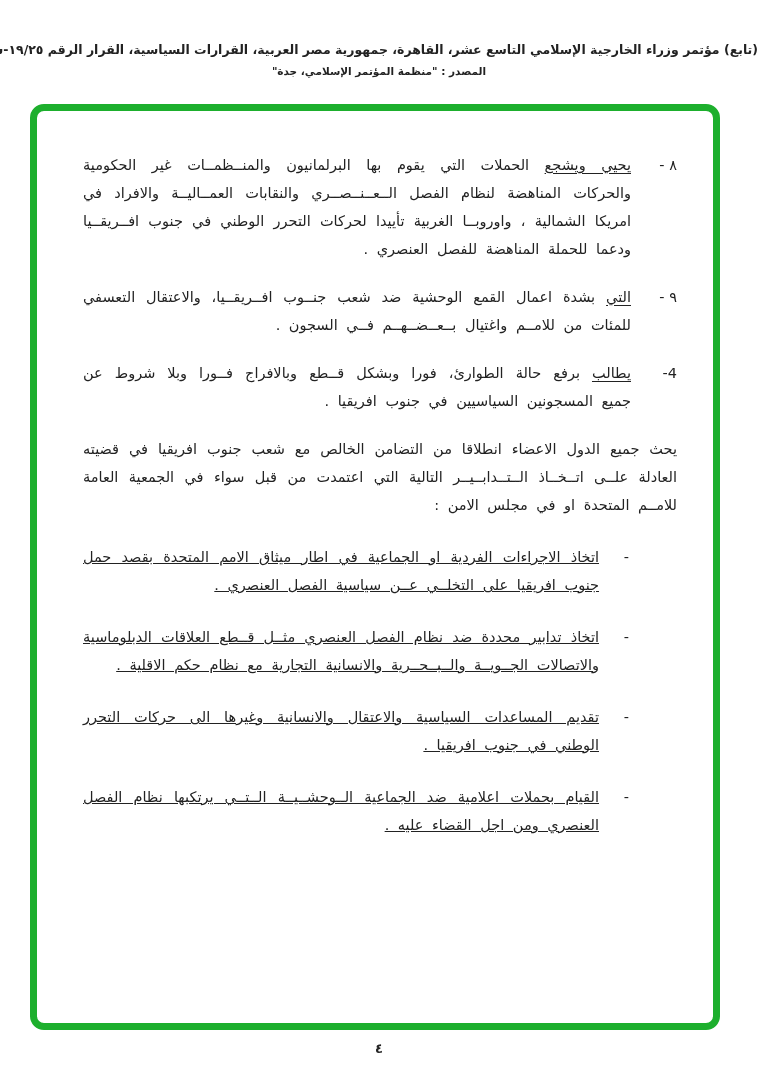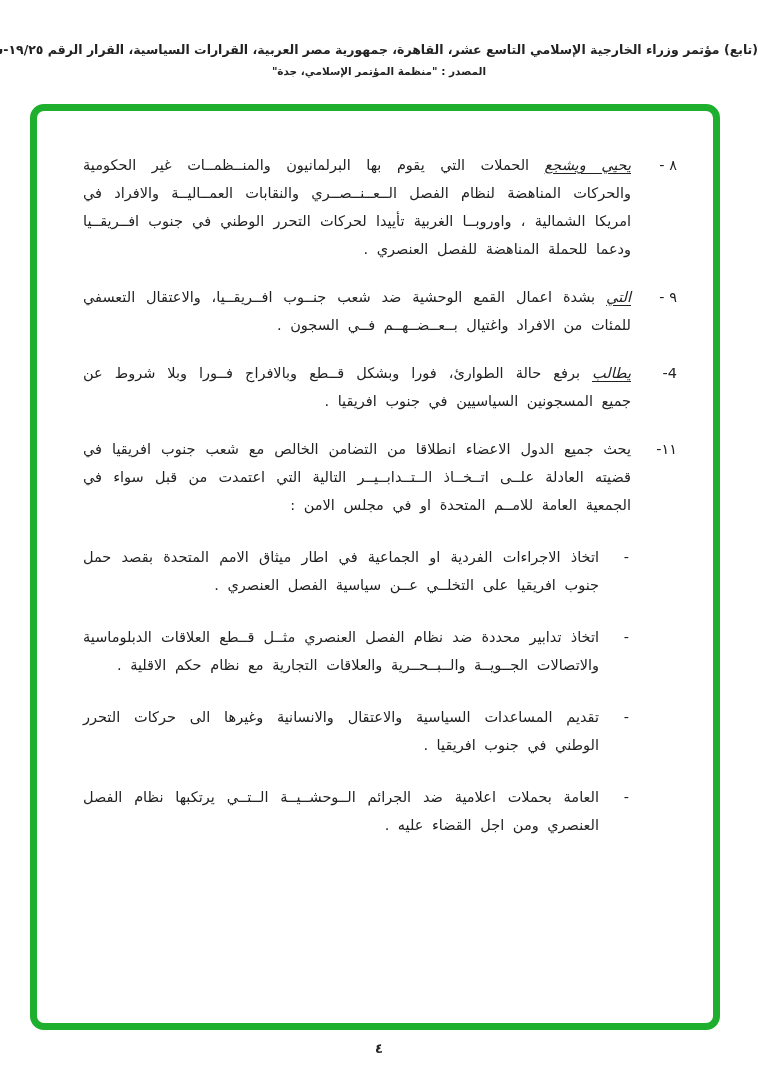--- a/index.html
+++ b/index.html
@@ -30,25 +30,25 @@
     box-sizing:border-box;
     padding:40px 36px 0 46px;
     direction:rtl;
     overflow:hidden;
     font-size:14.5px;
     line-height:28px;
   }
   .para { display:flex; margin-bottom:20px; }
   .num { flex:0 0 46px; }
   .ptext { flex:1; text-align:justify; word-spacing:4px; }
-  .lead { text-decoration:underline; text-underline-offset:3px;font-style:italic; }
+  .lead { text-decoration:underline; text-underline-offset:3px; }
   .bullets { margin-top:24px; padding-left:0; padding-right:48px; }
   .bullet { display:flex; margin-bottom:24px; }
   .marker { flex:0 0 30px; }
-  .btext { flex:1; text-align:justify; word-spacing:4px; }
+  .btext { flex:1; text-align:justify; word-spacing:4px;text-decoration:underline; }
   .page-num {
     position:absolute; bottom:22px; left:0; width:758px;
     text-align:center; font-size:13px; font-weight:bold;
   }
 </style>
 </head>
 <body>
 
 <div class="header">
   <div class="header-line1">(تابع) مؤتمر وزراء الخارجية الإسلامي التاسع عشر، القاهرة، جمهورية مصر العربية، القرارات السياسية، القرار الرقم ١٩/٢٥-س</div>
@@ -58,52 +58,51 @@
 <div class="green-box">
   <div class="content">
 
     <div class="para">
       <div class="num">٨ -</div>
       <div class="ptext"><span class="lead">يحيي ويشجع</span><span> الحملات التي يقوم بها البرلمانيون والمنــظمــات غير الحكومية والحركات المناهضة لنظام الفصل الــعــنــصــري والنقابات العمــاليــة والافراد في امريكا الشمالية ، واوروبــا الغربية تأييدا لحركات التحرر الوطني في جنوب افــريقــيا ودعما للحملة المناهضة للفصل العنصري .</span></div>
     </div>
 
     <div class="para">
       <div class="num">٩ -</div>
-      <div class="ptext"><span class="lead">التي</span><span> بشدة اعمال القمع الوحشية ضد شعب جنــوب افــريقــيا، والاعتقال التعسفي للمئات من الافراد واغتيال بــعــضــهــم فــي السجون .</span></div>
+      <div class="ptext"><span class="lead">التي</span><span> بشدة اعمال القمع الوحشية ضد شعب جنــوب افــريقــيا، والاعتقال التعسفي للمئات من للامــم واغتيال بــعــضــهــم فــي السجون .</span></div>
     </div>
 
     <div class="para">
       <div class="num">4-</div>
       <div class="ptext"><span class="lead">يطالب</span><span> برفع حالة الطوارئ، فورا وبشكل قــطع وبالافراج فــورا وبلا شروط عن جميع المسجونين السياسيين في جنوب افريقيا .</span></div>
     </div>
 
     <div class="para">
-      <div class="num">١١-</div>
       <div class="ptext"><span class="lead"></span><span>يحث جميع الدول الاعضاء انطلاقا من التضامن الخالص مع شعب جنوب افريقيا في قضيته العادلة علــى اتــخــاذ الــتــدابــيــر التالية التي اعتمدت من قبل سواء في الجمعية العامة للامــم المتحدة او في مجلس الامن :</span></div>
     </div>
 
     <div class="bullets">
 
       <div class="bullet">
         <div class="marker">-</div>
         <div class="btext">اتخاذ الاجراءات الفردية او الجماعية في اطار ميثاق الامم المتحدة بقصد حمل جنوب افريقيا على التخلــي عــن سياسية الفصل العنصري .</div>
       </div>
 
       <div class="bullet">
         <div class="marker">-</div>
-        <div class="btext">اتخاذ تدابير محددة ضد نظام الفصل العنصري مثــل قــطع العلاقات الدبلوماسية والاتصالات الجــويــة والــبــحــرية والعلاقات التجارية مع نظام حكم الاقلية .</div>
+        <div class="btext">اتخاذ تدابير محددة ضد نظام الفصل العنصري مثــل قــطع العلاقات الدبلوماسية والاتصالات الجــويــة والــبــحــرية والانسانية التجارية مع نظام حكم الاقلية .</div>
       </div>
 
       <div class="bullet">
         <div class="marker">-</div>
         <div class="btext">تقديم المساعدات السياسية والاعتقال والانسانية وغيرها الى حركات التحرر الوطني في جنوب افريقيا .</div>
       </div>
 
       <div class="bullet">
         <div class="marker">-</div>
-        <div class="btext">العامة بحملات اعلامية ضد الجرائم الــوحشــيــة الــتــي يرتكبها نظام الفصل العنصري ومن اجل القضاء عليه .</div>
+        <div class="btext">القيام بحملات اعلامية ضد الجماعية الــوحشــيــة الــتــي يرتكبها نظام الفصل العنصري ومن اجل القضاء عليه .</div>
       </div>
 
     </div>
   </div>
 </div>
 
 <div class="page-num">٤</div>
 
 </body></html>

